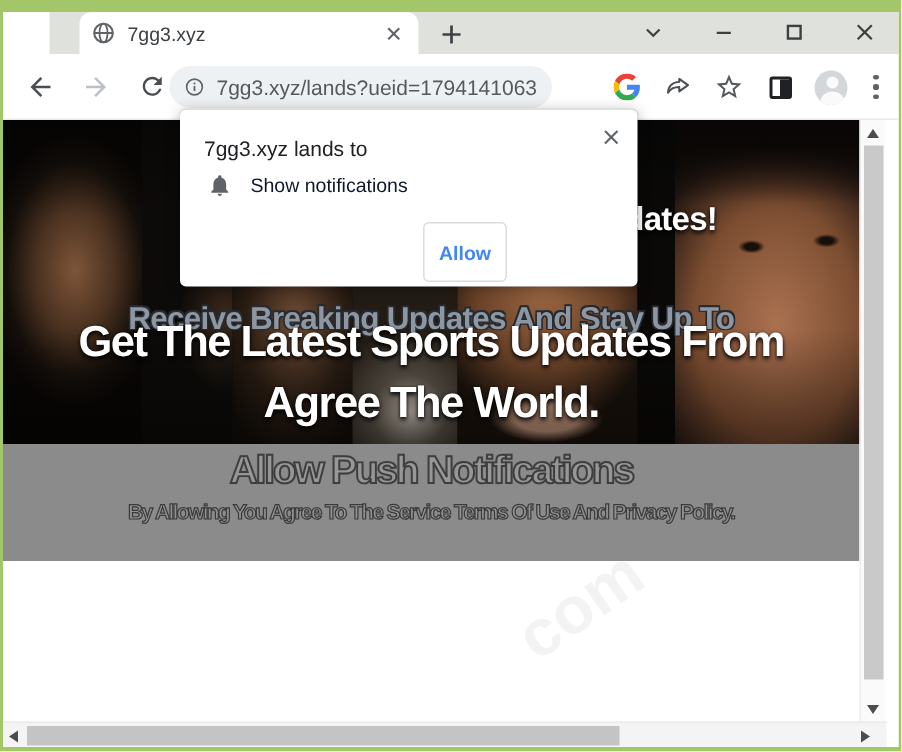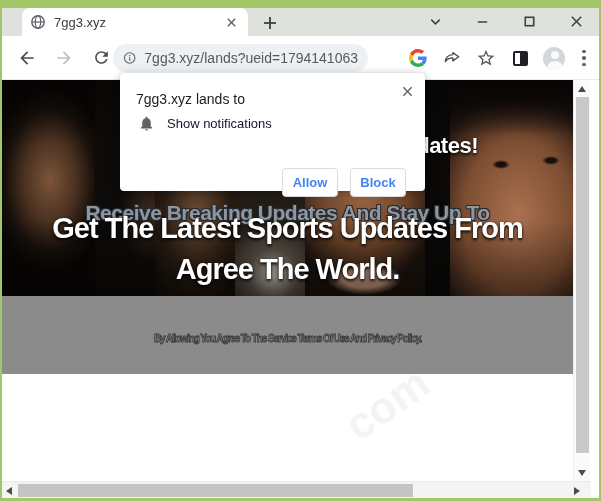--- a/index.html
+++ b/index.html
@@ -1,21 +1,21 @@
 <!DOCTYPE html>
 <html><head>
 <meta charset="utf-8">
 <style>
   * { margin:0; padding:0; box-sizing:border-box; }
   body { font-family:"Liberation Sans", sans-serif; background:#fff; }
   .window { position:relative; width:601px; height:501px; background:#a3c768; padding:8px 2px 3px 2px; }
   .app { position:relative; width:597px; height:490px; background:#fff; }
 
   
-  .tabstrip { position:relative; height:28px; background:#dee1dc; }
+  .tabstrip { position:relative; height:28px; background:#dee1dc;margin-left:31px; }
   .tab { position:absolute; left:20px; top:0; width:226px; height:28px; background:#fff;
          border-radius:8px 8px 0 0; display:flex; align-items:center; padding:0 8px; cursor:default; }
   .tab-title { font-size:13px; color:#3c4043; margin-left:8px; flex:1; white-space:nowrap; overflow:hidden; }
   .tab-close { display:flex; align-items:center; justify-content:center; width:18px; height:18px; border-radius:50%; }
   .newtab { position:absolute; left:258px; top:5px; width:20px; height:20px; display:flex; align-items:center; justify-content:center; }
   .win-controls { position:absolute; right:14px; top:5px; display:flex; gap:30px; align-items:center; }
   .win-controls span { width:17px; height:17px; display:flex; align-items:center; justify-content:center; }
 
   
   .toolbar { position:relative; height:44px; background:#fff; display:flex; align-items:center; border-bottom:1px solid #e8eaed; }
@@ -62,21 +62,21 @@
   .hl-faded { font-size:21px; color:#8e97a1; letter-spacing:-0.5px; z-index:1;
               text-shadow:1px 1px 0 #262b31, -1px -1px 0 #262b31, 1px -1px 0 #262b31, -1px 1px 0 #262b31; }
   .hl-f1 { top:121px; } .hl-f2 { top:153px; }
   .hl-main { font-size:29px; color:#fff; letter-spacing:-1px; z-index:3;
              text-shadow:0 2px 3px rgba(0,0,0,.85), 0 0 2px rgba(0,0,0,.5); }
   .hl-m1 { top:132px; } .hl-m2 { top:173px; }
 
   .banner { position:absolute; left:0; top:216px; width:571px; height:78px; background:#8b8b8b; text-align:center; }
   .banner-title { position:absolute; left:0; right:0; top:2px; font-size:26px; font-weight:bold; letter-spacing:-1.5px;
                   color:#979797; -webkit-text-stroke:1.3px #3e3e3e; text-shadow:0 0 1px #3e3e3e; white-space:nowrap; }
-  .banner-sub { position:absolute; left:0; right:0; top:37px; font-size:10px; font-weight:bold; letter-spacing:-1.1px;
+  .banner-sub { position:absolute; left:0; right:0; top:37px; font-size:14px; font-weight:bold; letter-spacing:-1.1px;
                 color:#919191; -webkit-text-stroke:0.8px #3a3a3a; white-space:nowrap; }
 
   .white-area { position:absolute; left:0; top:294px; width:571px; height:107px; background:#fff; overflow:hidden; }
   .watermark { position:absolute; left:340px; top:5px; font-size:44px; font-weight:bold; color:rgba(90,90,90,.07);
                transform:rotate(-35deg); }
 
   
   .vscroll { position:absolute; left:571px; top:0; width:17px; height:401px; background:#fafafa; border-left:1px solid #ededed; }
   .vthumb { position:absolute; left:2px; top:17px; width:13px; height:356px; background:#c9c9c9; }
   .vscroll .tri-up { position:absolute; left:4px; top:6px; }
@@ -90,23 +90,23 @@
   .tri-left { width:0; height:0; border-top:4.5px solid transparent; border-bottom:4.5px solid transparent; border-right:6px solid #4c4c4c; }
   .tri-right { width:0; height:0; border-top:4.5px solid transparent; border-bottom:4.5px solid transparent; border-left:6px solid #4c4c4c; }
 
   
   .dialog { position:absolute; left:118px; top:65px; width:305px; height:118px; background:#fff; border-radius:4px;
             box-shadow:0 2px 10px rgba(0,0,0,.3), 0 0 1px rgba(0,0,0,.2); z-index:100; }
   .dlg-close { position:absolute; right:10px; top:10px; width:16px; height:16px; display:flex; align-items:center; justify-content:center; }
   .dlg-title { position:absolute; left:16px; top:18px; font-size:14px; color:#202124; }
   .dlg-row { position:absolute; left:18px; top:42px; display:flex; align-items:center; gap:12px; }
   .dlg-req { font-size:13px; color:#0f172a; }
-  .dlg-btn { position:absolute; top:75px; width:56px; height:29px; background:#fff; border:1px solid #dadce0; border-radius:4px;
+  .dlg-btn { position:absolute; top:75px; width:56px; height:40px; background:#fff; border:1px solid #dadce0; border-radius:4px;
              font-family:"Liberation Sans", sans-serif; font-size:13px; font-weight:bold; color:#4285f4; cursor:pointer;
-             display:flex; align-items:center; justify-content:center;margin-top:20px; }
+             display:flex; align-items:center; justify-content:center; }
   .btn-allow { left:162px; } .btn-block { left:230px; }
 </style>
 </head>
 <body>
 
 <div class="window">
  <div class="app">
 
   <div class="tabstrip">
     <div class="tab">
@@ -227,20 +227,21 @@
       <div class="eyeR"></div>
       <div class="vignette"></div>
 
       <div class="hl hl-top">Get The Latest Sports Updates!</div>
       <div class="hl hl-faded hl-f1">Receive Breaking Updates And Stay Up To</div>
       <div class="hl hl-main hl-m1">Get The Latest Sports Updates From</div>
       <div class="hl hl-main hl-m2">Agree The World.</div>
     </div>
 
     <div class="banner">
+      <div class="banner-title">Allow Push Notifications</div>
       <div class="banner-sub">By Allowing You Agree To The Service Terms Of Use And Privacy Policy.</div>
     </div>
 
     <div class="white-area">
       <div class="watermark">com</div>
     </div>
 
     <div class="vscroll">
       <div class="tri-up"></div>
       <div class="vthumb"></div>
@@ -261,17 +262,16 @@
       </svg>
     </span>
     <div class="dlg-title">7gg3.xyz lands to</div>
     <div class="dlg-row">
       <svg width="17" height="17" viewBox="0 0 24 24">
         <path d="M12 22c1.1 0 2-.9 2-2h-4c0 1.1.9 2 2 2zm6-6v-5c0-3.07-1.64-5.64-4.5-6.32V4c0-.83-.67-1.5-1.5-1.5s-1.5.67-1.5 1.5v.68C7.63 5.36 6 7.92 6 11v5l-2 2v1h16v-1l-2-2z" fill="#5f6368"></path>
       </svg>
       <span class="dlg-req">Show notifications</span>
     </div>
     <button class="dlg-btn btn-allow">Allow</button>
-    <button class="dlg-btn btn-block">Block</button>
   </div>
 
  </div>
 </div>
 
 </body></html>

